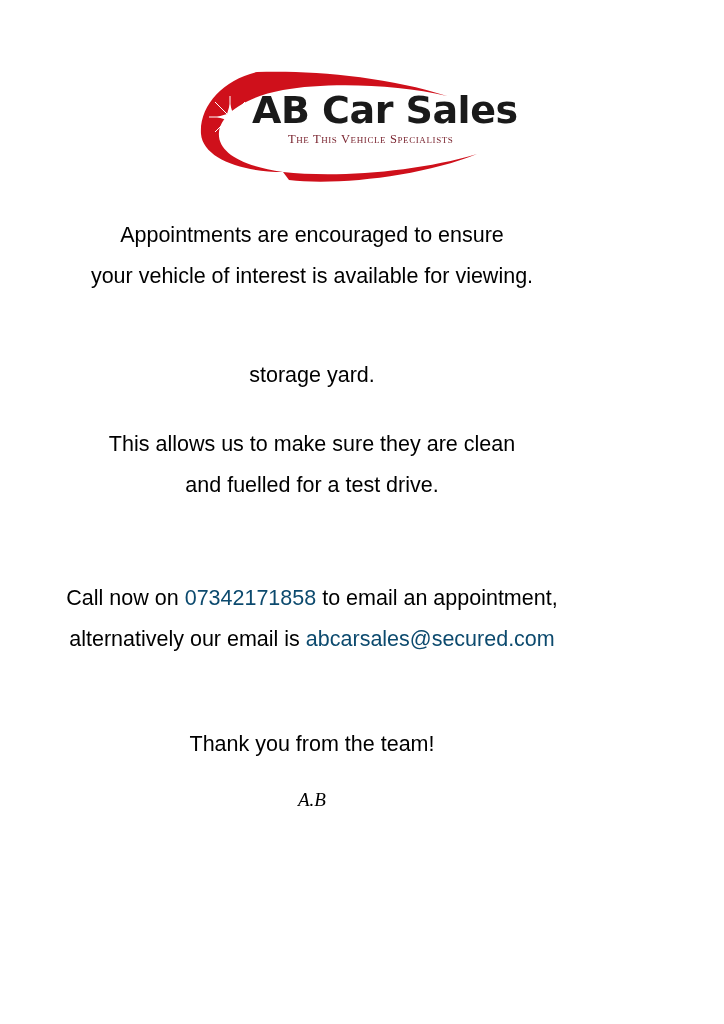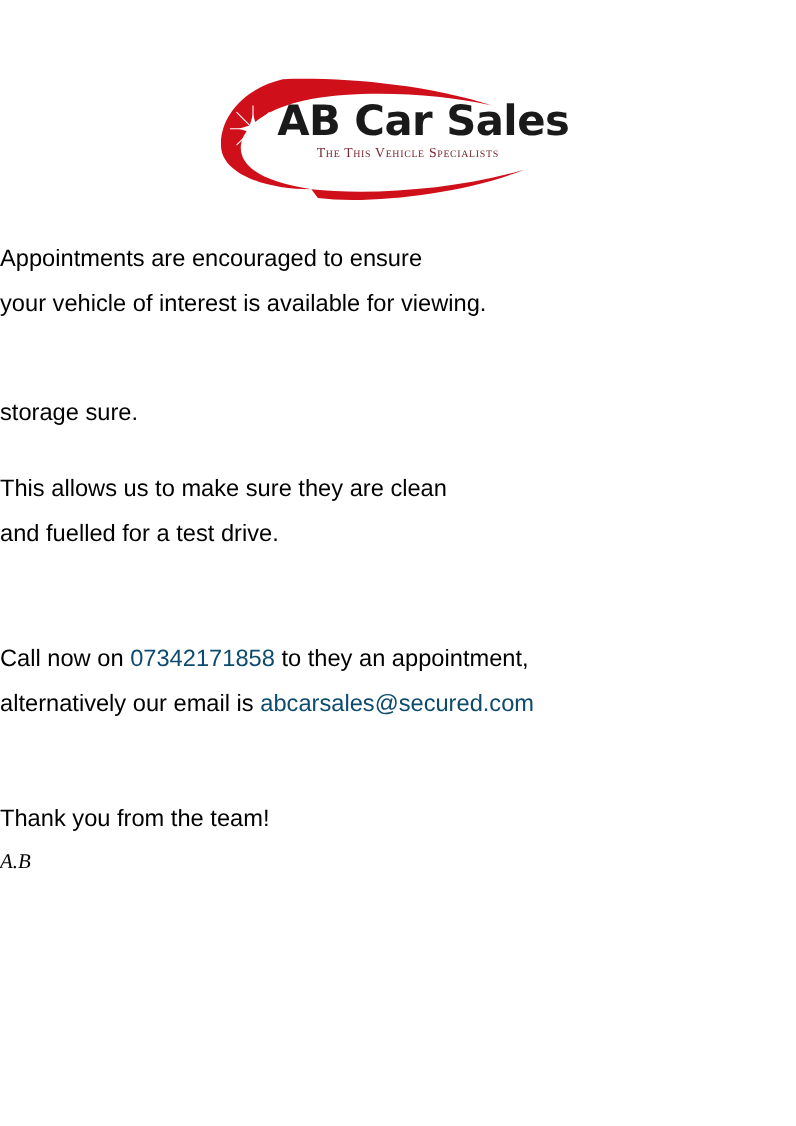--- a/index.html
+++ b/index.html
@@ -64,20 +64,21 @@
     color: #7a2530;
     white-space: nowrap;
   }
 
   
   .content {
     position: absolute;
     top: 215px;
     left: 0;
     width: 624px;
+    text-align: center;
   }
   .para {
     font-size: 21.5px;
     line-height: 41px;
     color: #000000;
     margin: 0;
   }
   .gap-lg { height: 58px; }
   .gap-md { height: 28px; }
   .gap-xl { height: 72px; }
@@ -85,21 +86,21 @@
 
   .highlight {
     color: #0c4a6e;
   }
 
   .signature {
     font-family: "Liberation Serif", serif;
     font-style: italic;
     font-size: 19px;
     line-height: 30px;
-    margin-top: 4px;
+    margin-top: 20px;
   }
 </style>
 </head>
 <body>
 
 <div class="page">
 
   <div class="logo-block">
     <div class="logo-inner">
       <svg class="logo-svg" width="330" height="120" viewBox="0 0 330 120">
@@ -120,31 +121,31 @@
     </div>
   </div>
 
   <div class="content">
 
     <p class="para">Appointments are encouraged to ensure</p>
     <p class="para">your vehicle of interest is available for viewing.</p>
 
     <div class="gap-lg"></div>
 
-    <p class="para">storage sure.</p>
+    <p class="para">storage yard.</p>
 
     <div class="gap-md"></div>
 
     <p class="para">This allows us to make sure they are clean</p>
     <p class="para">and fuelled for a test drive.</p>
 
     <div class="gap-xl"></div>
 
     <p class="para">
-      <span>Call now on </span><span class="highlight">07342171858</span><span> to they an appointment,</span>
+      <span>Call now on </span><span class="highlight">07342171858</span><span> to email an appointment,</span>
     </p>
     <p class="para">
       <span>alternatively our email is </span><span class="highlight">abcarsales@secured.com</span>
     </p>
 
     <div class="gap-xxl"></div>
 
     <p class="para">Thank you from the team!</p>
     <p class="signature">A.B</p>
 

